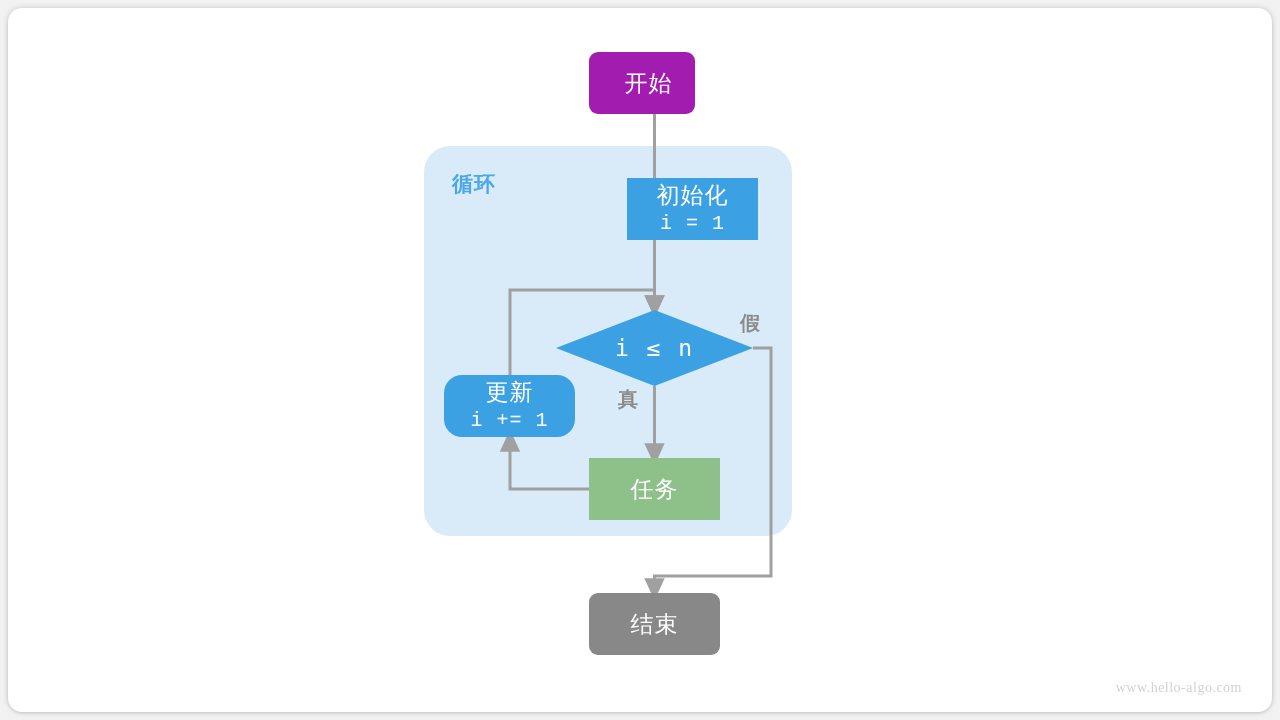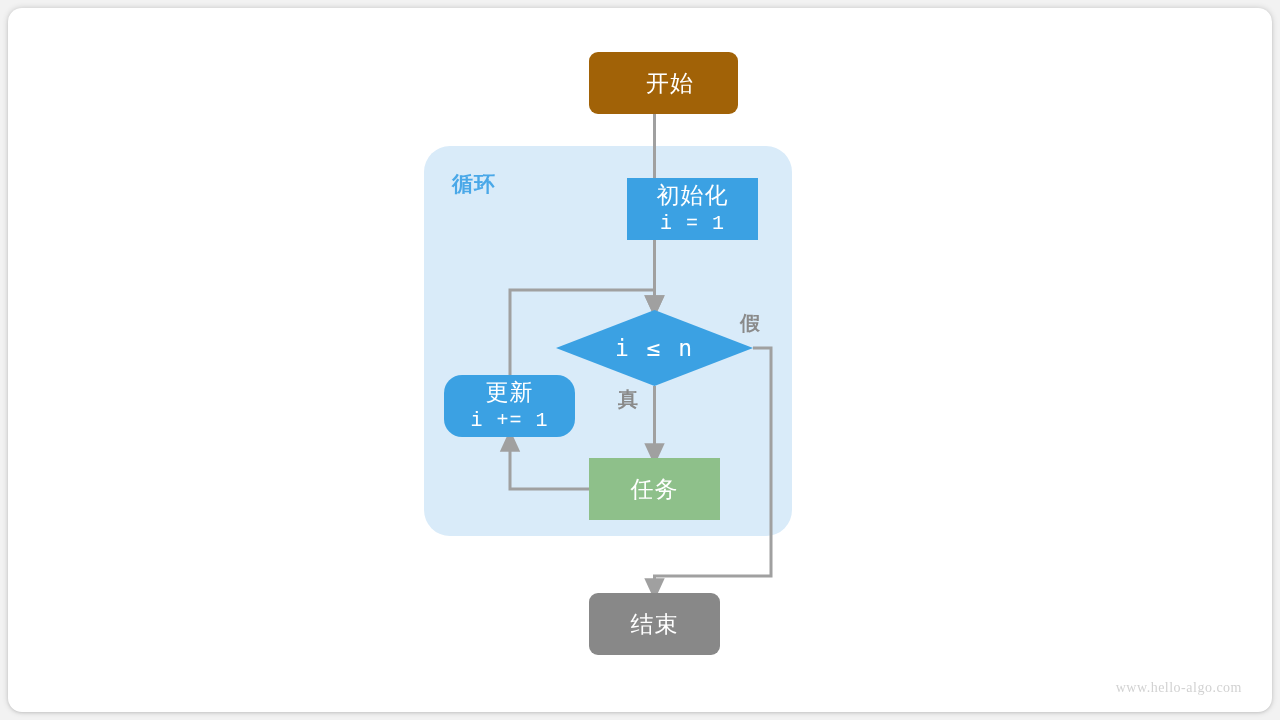--- a/index.html
+++ b/index.html
@@ -126,21 +126,21 @@
 
     <path d="M 510 375 L 510 290 L 654.5 290 L 654.5 306" stroke="#a0a0a0" stroke-width="3" fill="none" marker-end="url(#arrowhead)"></path>
 
     <path d="M 753 348 L 771 348 L 771 576 L 654.5 576 L 654.5 589" stroke="#a0a0a0" stroke-width="3" fill="none" marker-end="url(#arrowhead)"></path>
 
     <polygon points="654.5,310 753,348 654.5,386 556,348" fill="#3ba1e3"></polygon>
   </svg>
 
   <div class="loop-label" style="left:452px; top:170px; color:#4aa8e8;text-align:center;">循环</div>
 
-  <div class="node terminal" style="left:589px; top:52px; width:149px; height:62px; background:#a16207;padding-left:13px;">
+  <div class="node terminal" style="left:589px; top:52px; width:106px; height:62px; background:#a21caf;padding-left:13px;">
     <span class="cn">开始</span>
   </div>
 
   <div class="node" style="left:589px; top:178px; width:131px; height:62px; background:#3ba1e3;margin-left:38px;">
     <span class="cn">初始化</span>
     <span class="mono">i = 1</span>
   </div>
 
   <div class="diamond-wrap" style="left:556px; top:310px; width:197px; height:76px;">
     <div class="diamond-text">i ≤ n</div>

